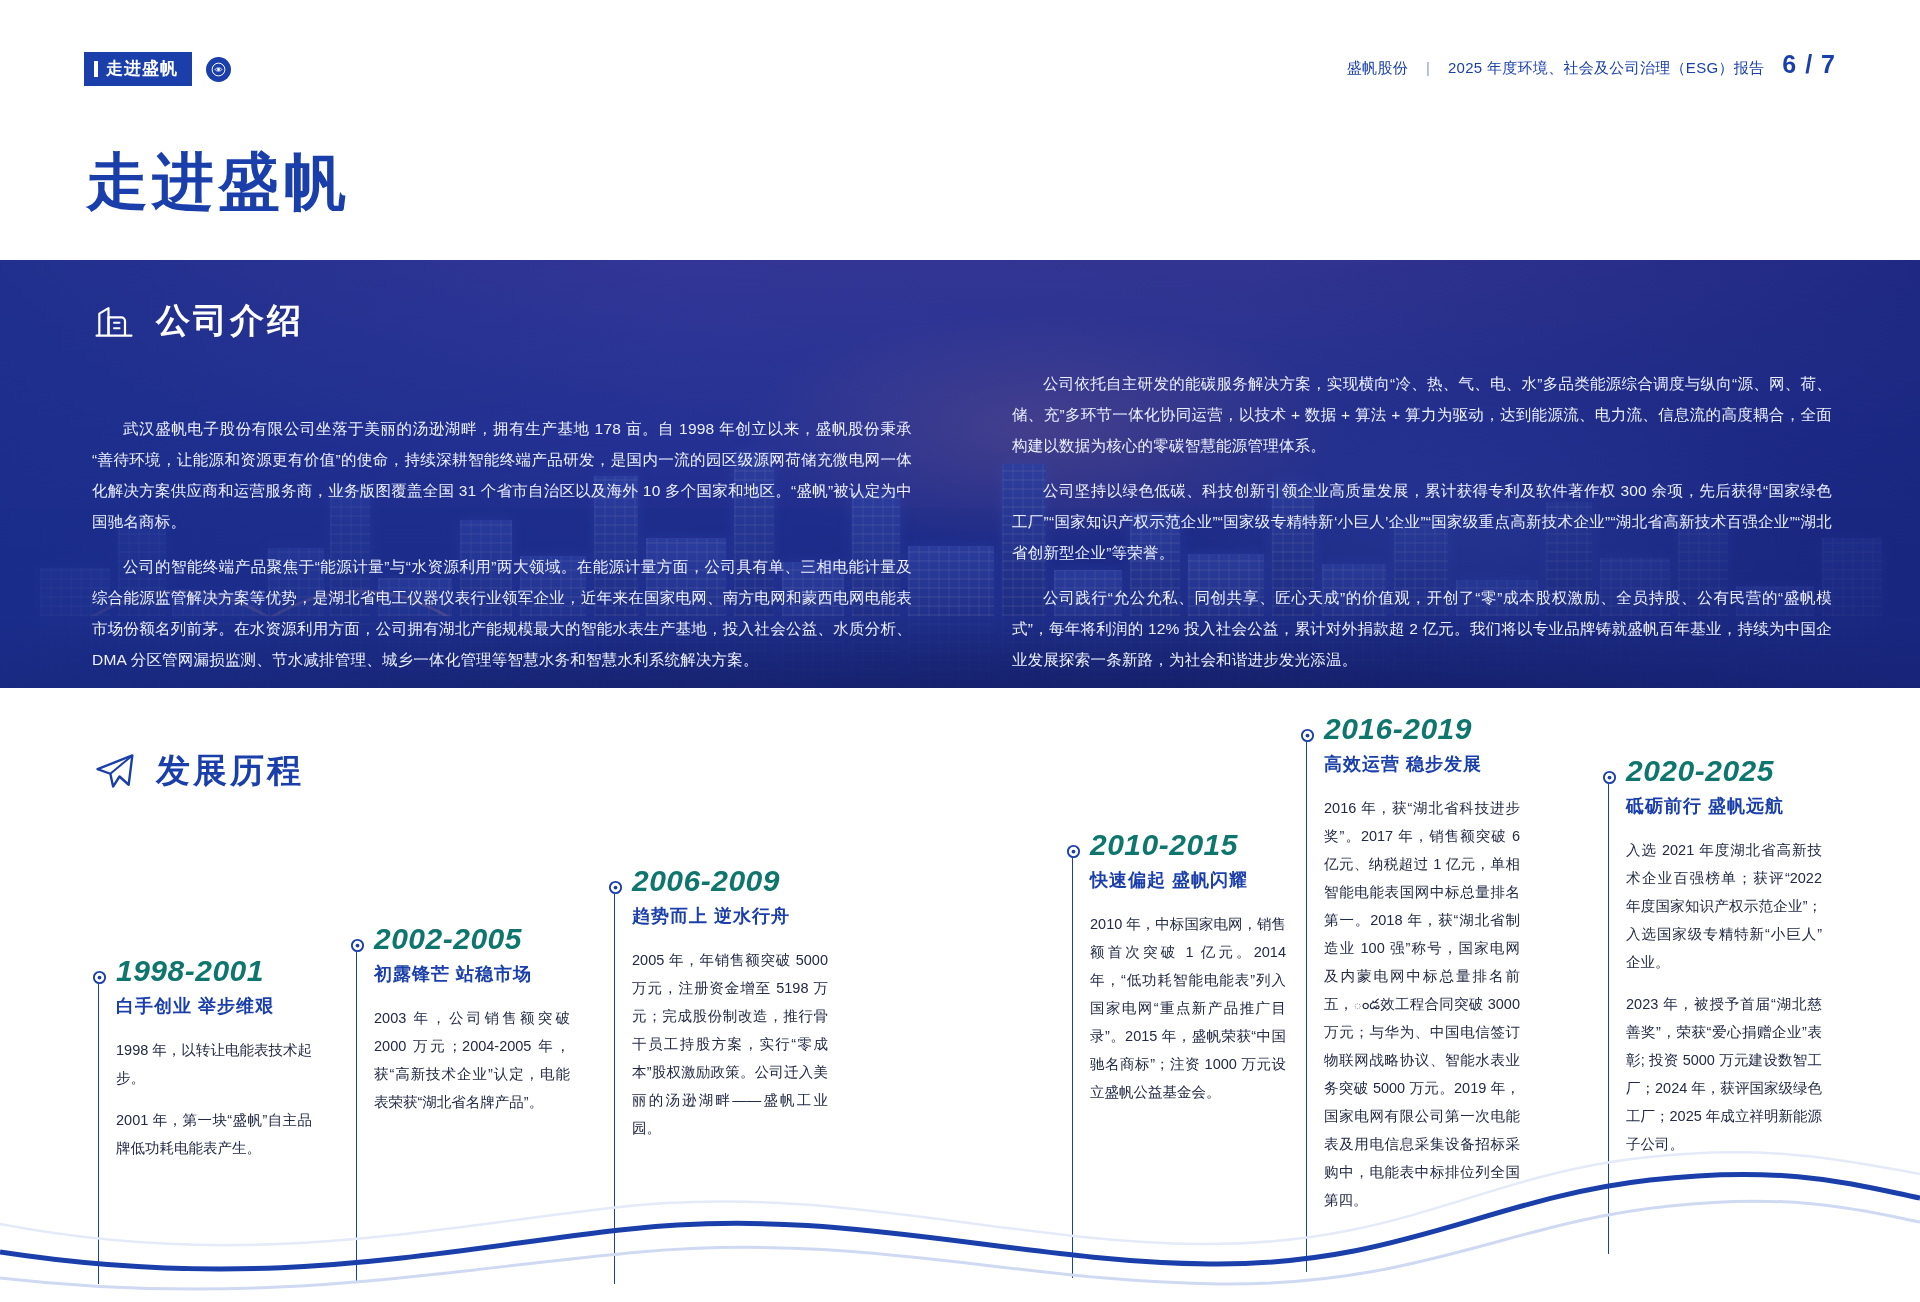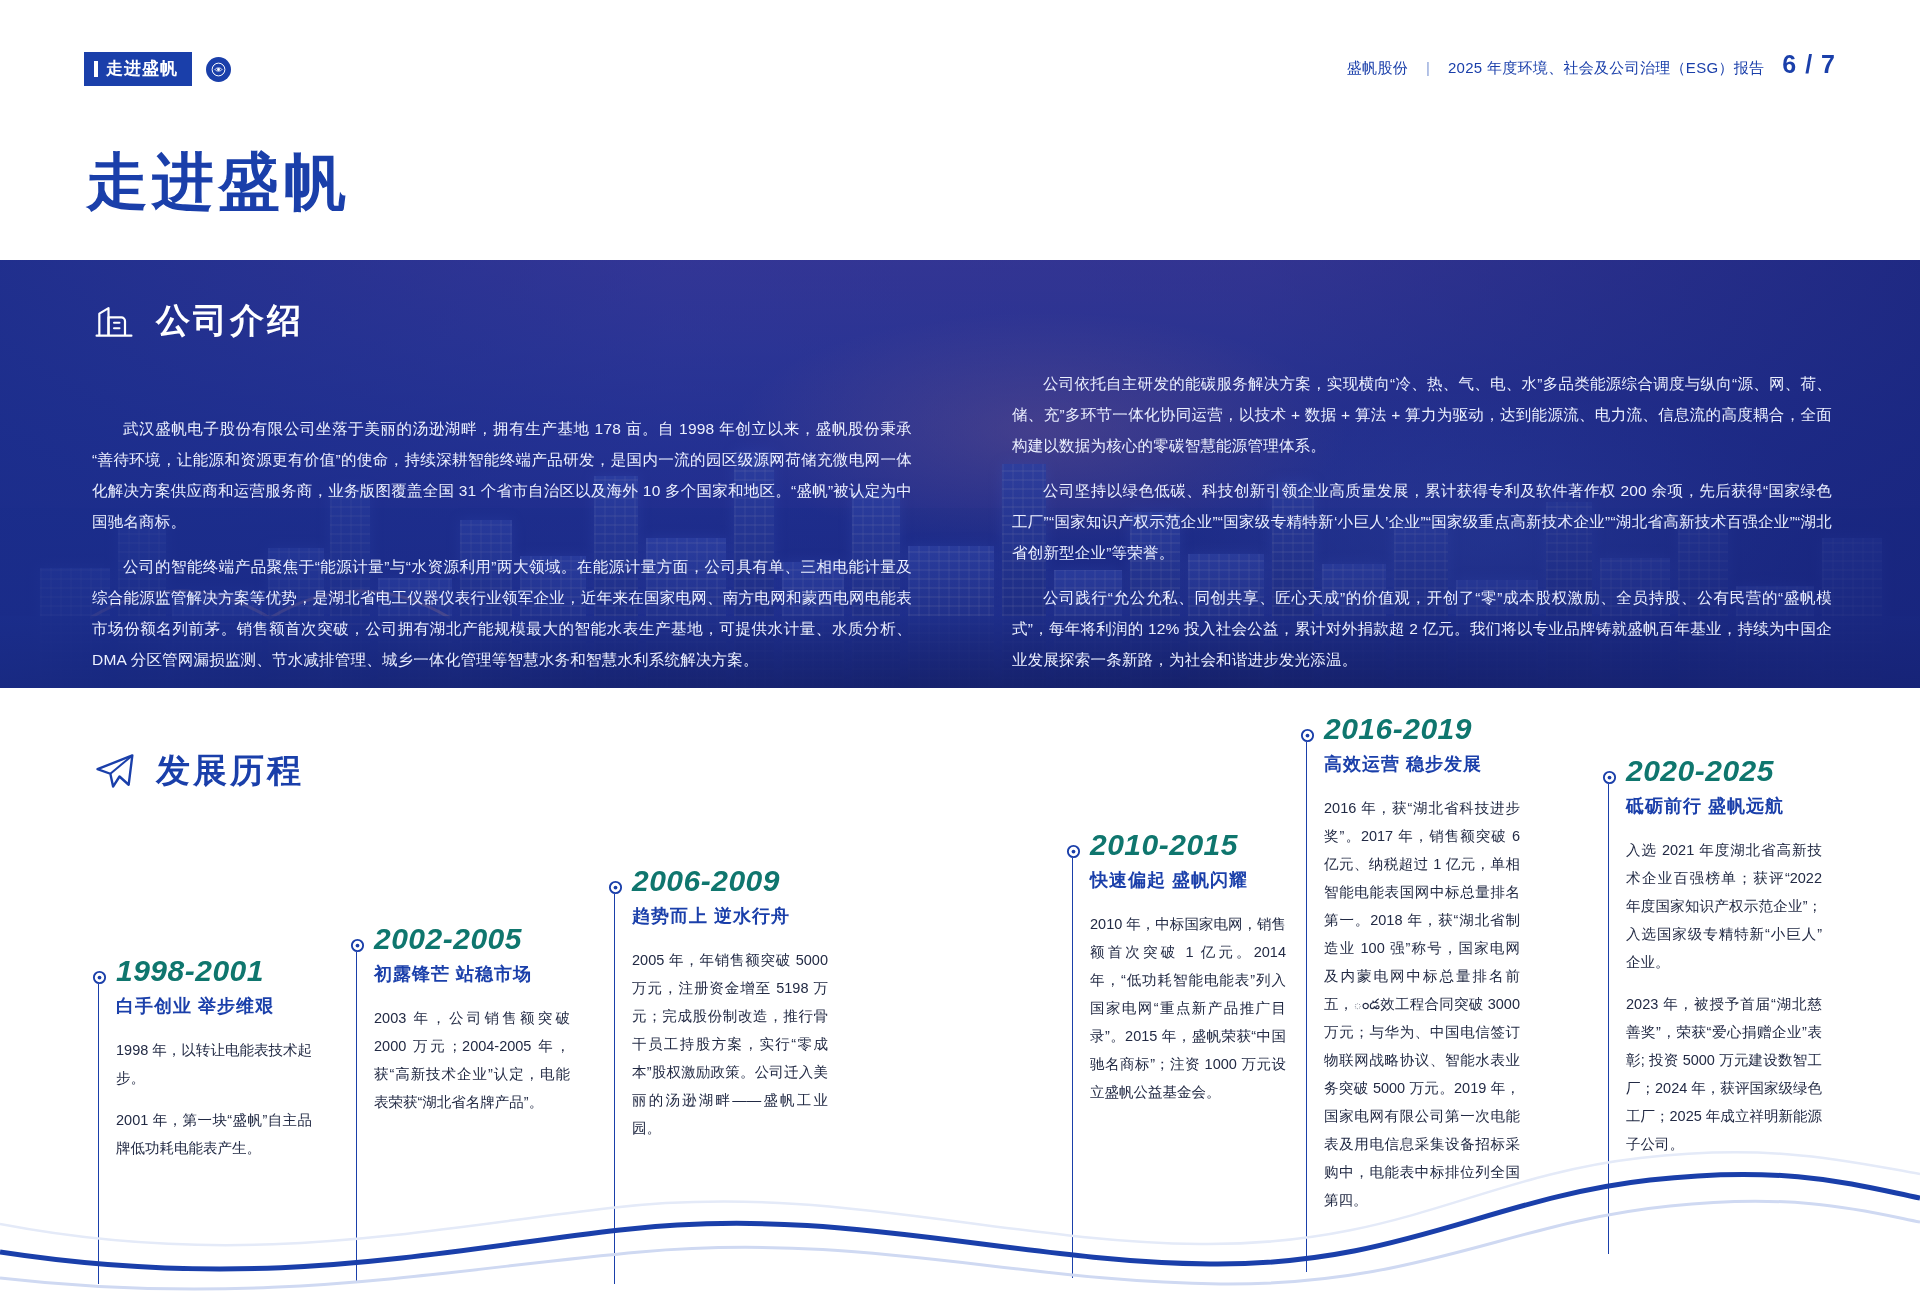--- a/index.html
+++ b/index.html
@@ -225,25 +225,25 @@
             <path d="M24 26h6M24 32h6" stroke="#ffffff" stroke-width="2.2" stroke-linecap="round"></path>
             <path d="M5 40h38" stroke="#ffffff" stroke-width="2.4" stroke-linecap="round"></path>
           </svg>
         </span>
         <span class="txt">公司介绍</span>
       </div>
 
       <div class="cols">
         <div class="col">
           <p>武汉盛帆电子股份有限公司坐落于美丽的汤逊湖畔，拥有生产基地 178 亩。自 1998 年创立以来，盛帆股份秉承“善待环境，让能源和资源更有价值”的使命，持续深耕智能终端产品研发，是国内一流的园区级源网荷储充微电网一体化解决方案供应商和运营服务商，业务版图覆盖全国 31 个省市自治区以及海外 10 多个国家和地区。“盛帆”被认定为中国驰名商标。</p>
-          <p>公司的智能终端产品聚焦于“能源计量”与“水资源利用”两大领域。在能源计量方面，公司具有单、三相电能计量及综合能源监管解决方案等优势，是湖北省电工仪器仪表行业领军企业，近年来在国家电网、南方电网和蒙西电网电能表市场份额名列前茅。销售额首次突破，公司拥有湖北产能规模最大的智能水表生产基地，可提供水计量、水质分析、DMA 分区管网漏损监测、节水减排管理、城乡一体化管理等智慧水务和智慧水利系统解决方案。</p>
+          <p>公司的智能终端产品聚焦于“能源计量”与“水资源利用”两大领域。在能源计量方面，公司具有单、三相电能计量及综合能源监管解决方案等优势，是湖北省电工仪器仪表行业领军企业，近年来在国家电网、南方电网和蒙西电网电能表市场份额名列前茅。在水资源利用方面，公司拥有湖北产能规模最大的智能水表生产基地，投入社会公益、水质分析、DMA 分区管网漏损监测、节水减排管理、城乡一体化管理等智慧水务和智慧水利系统解决方案。</p>
         </div>
         <div class="col">
           <p>公司依托自主研发的能碳服务解决方案，实现横向“冷、热、气、电、水”多品类能源综合调度与纵向“源、网、荷、储、充”多环节一体化协同运营，以技术 + 数据 + 算法 + 算力为驱动，达到能源流、电力流、信息流的高度耦合，全面构建以数据为核心的零碳智慧能源管理体系。</p>
-          <p>公司坚持以绿色低碳、科技创新引领企业高质量发展，累计获得专利及软件著作权 200 余项，先后获得“国家绿色工厂”“国家知识产权示范企业”“国家级专精特新‘小巨人’企业”“国家级重点高新技术企业”“湖北省高新技术百强企业”“湖北省创新型企业”等荣誉。</p>
+          <p>公司坚持以绿色低碳、科技创新引领企业高质量发展，累计获得专利及软件著作权 300 余项，先后获得“国家绿色工厂”“国家知识产权示范企业”“国家级专精特新‘小巨人’企业”“国家级重点高新技术企业”“湖北省高新技术百强企业”“湖北省创新型企业”等荣誉。</p>
           <p>公司践行“允公允私、同创共享、匠心天成”的价值观，开创了“零”成本股权激励、全员持股、公有民营的“盛帆模式”，每年将利润的 12% 投入社会公益，累计对外捐款超 2 亿元。我们将以专业品牌铸就盛帆百年基业，持续为中国企业发展探索一条新路，为社会和谐进步发光添温。</p>
         </div>
       </div>
     </div>
   </div>
 
   <div class="sec-head tl-head">
     <span class="ic">
       <svg width="44" height="44" viewBox="0 0 48 48">
         <path d="M44 7 6 22l14 5 3 14 7-11 10 9z" fill="none" stroke="#1a3faa" stroke-width="2.6" stroke-linejoin="round"></path>

